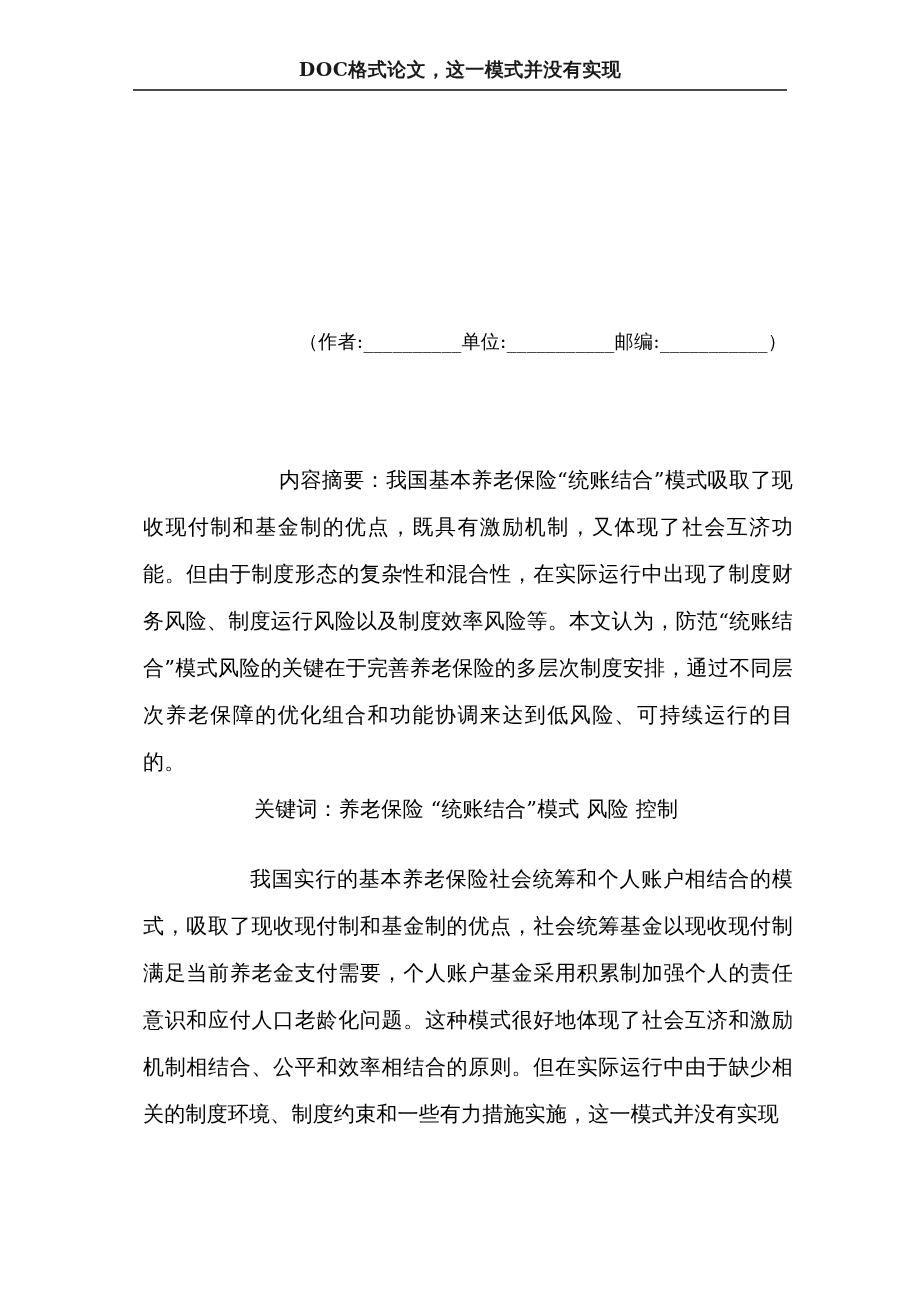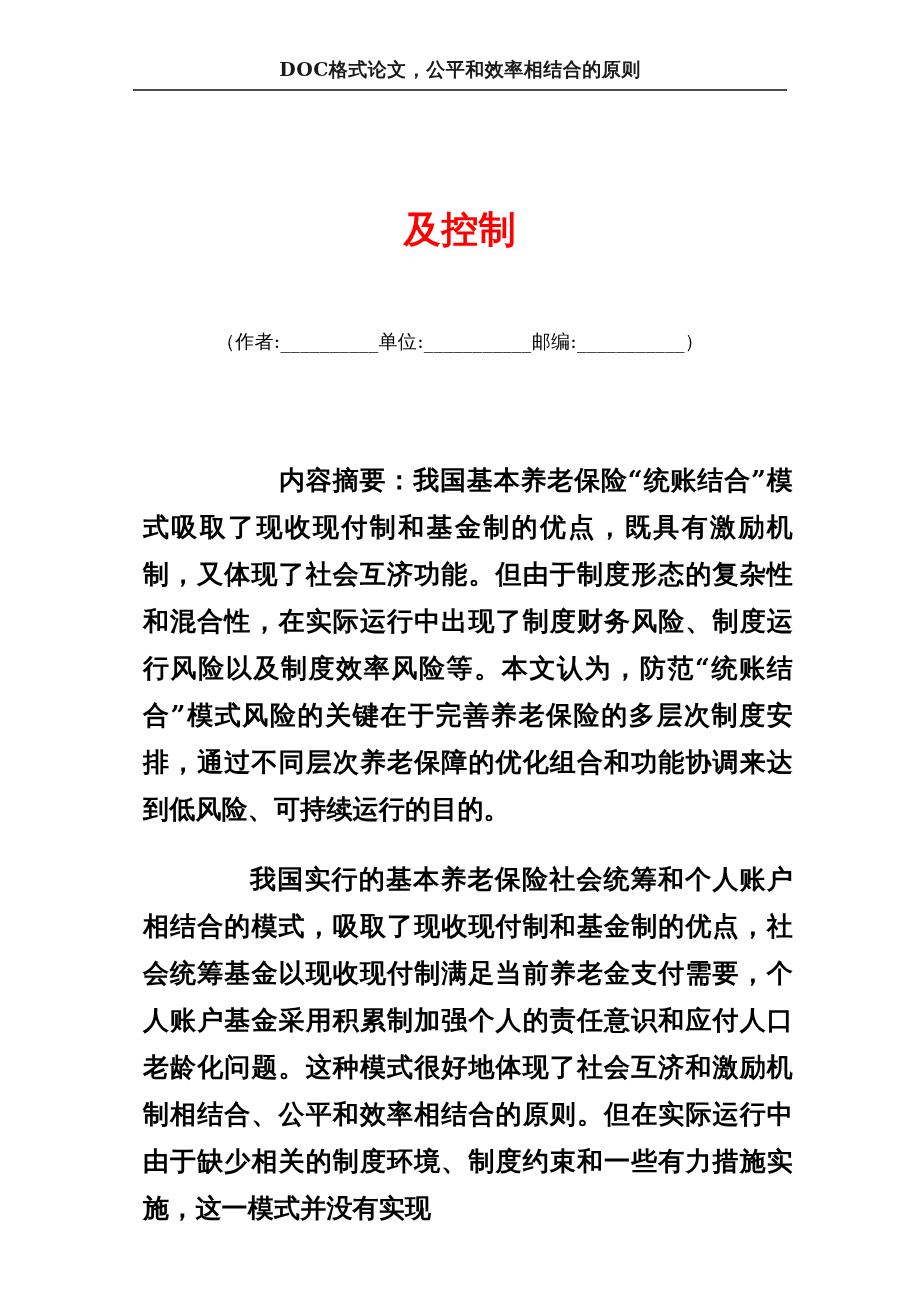--- a/index.html
+++ b/index.html
@@ -64,64 +64,65 @@
     letter-spacing: 0.5px;
   }
   .doc-title .title-line { display: block; white-space: nowrap; }
 
   
   .byline {
     position: absolute;
     left: 133px;
     top: 326px;
     width: 654px;
-    text-align: center;
+    text-align: right;
     font-size: 19px;
     line-height: 30px;
     letter-spacing: 0.3px;
     white-space: nowrap;
   }
 
   
   .para {
     position: absolute;
     left: 143px;
     width: 650px;
-    font-size: 26px;
+    font-size: 21px;
     line-height: 47px;
     text-align: justify;
     text-justify: inter-ideograph;
     letter-spacing: 0.2px;
-    font-weight: bold;
   }
   .para.abstract   { top: 457px;  text-indent: 136px; }
   .para.keywords   { top: 786px;  text-indent: 111px; }
   .para.body-first { top: 856px;  text-indent: 107px; }
 
   .para p { margin: 0; }
 </style>
 </head>
 <body>
 
 <div class="page">
 
   <div class="page-header">
-    <div class="page-header-text">DOC格式论文，公平和效率相结合的原则</div>
+    <div class="page-header-text">DOC格式论文，这一模式并没有实现</div>
   </div>
 
   <div class="header-rule"></div>
 
   <div class="doc-title">
-    <span class="title-line">及控制</span>
   </div>
 
   <div class="byline">（作者:__________单位:___________邮编:___________）</div>
 
   <div class="para abstract">
     <p>内容摘要：我国基本养老保险“统账结合”模式吸取了现收现付制和基金制的优点，既具有激励机制，又体现了社会互济功能。但由于制度形态的复杂性和混合性，在实际运行中出现了制度财务风险、制度运行风险以及制度效率风险等。本文认为，防范“统账结合”模式风险的关键在于完善养老保险的多层次制度安排，通过不同层次养老保障的优化组合和功能协调来达到低风险、可持续运行的目的。</p>
   </div>
 
+  <div class="para keywords">
+    <p>关键词：养老保险 “统账结合”模式 风险 控制</p>
+  </div>
 
   <div class="para body-first">
     <p>我国实行的基本养老保险社会统筹和个人账户相结合的模式，吸取了现收现付制和基金制的优点，社会统筹基金以现收现付制满足当前养老金支付需要，个人账户基金采用积累制加强个人的责任意识和应付人口老龄化问题。这种模式很好地体现了社会互济和激励机制相结合、公平和效率相结合的原则。但在实际运行中由于缺少相关的制度环境、制度约束和一些有力措施实施，这一模式并没有实现</p>
   </div>
 
 </div>
 
 </body></html>

